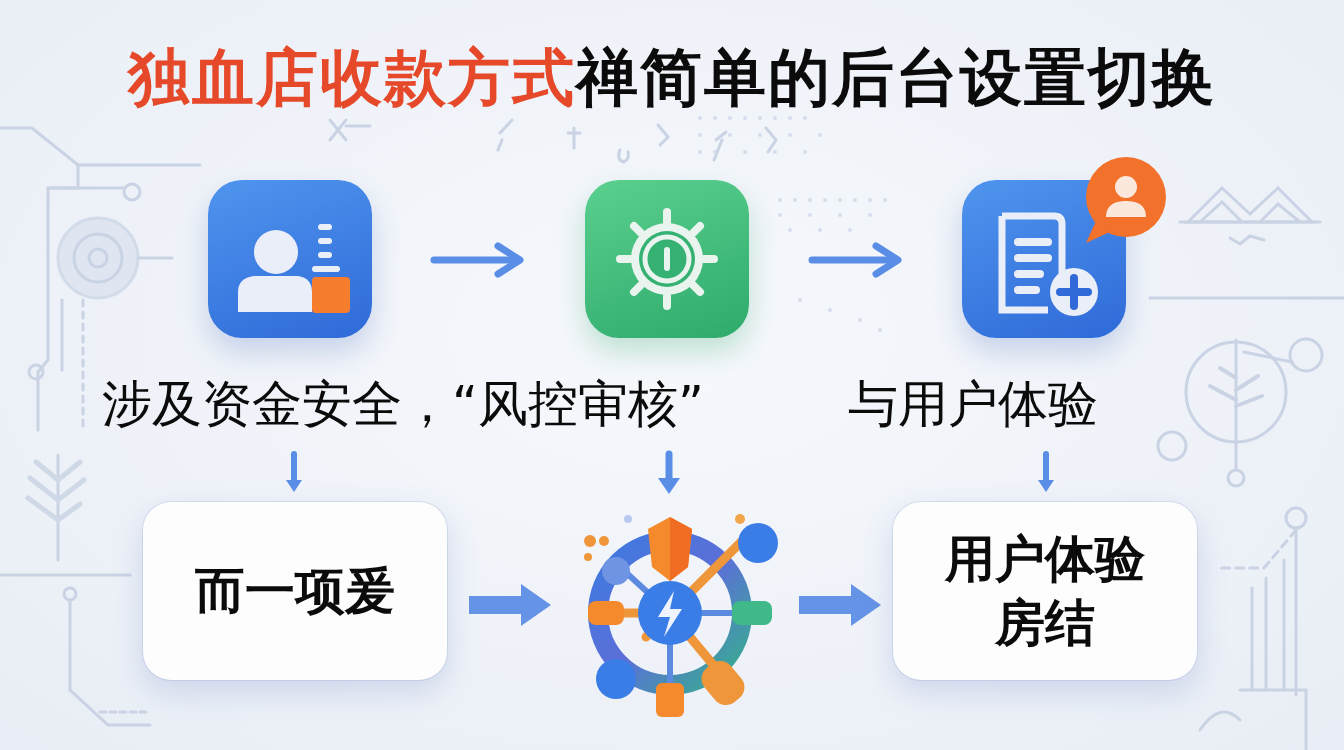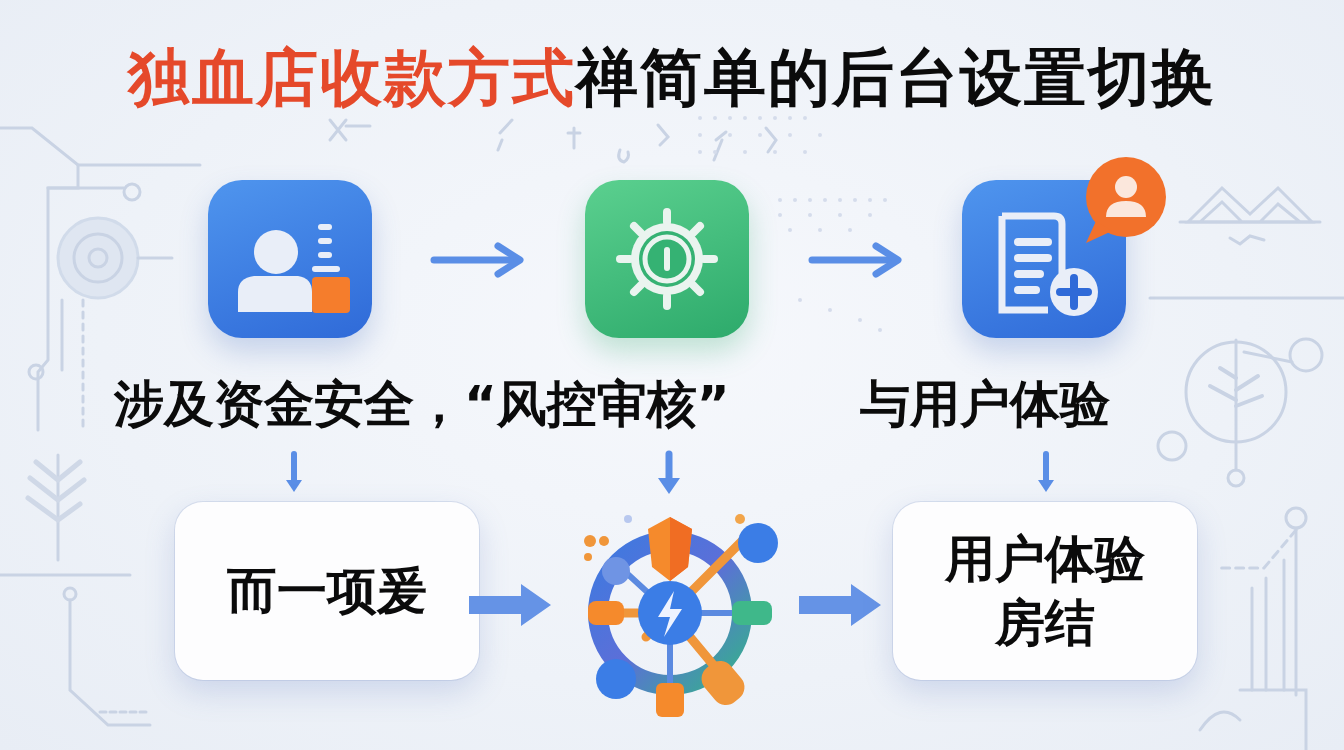--- a/index.html
+++ b/index.html
@@ -19,22 +19,22 @@
   .title .black { color:#0b0b0b; }
   .tile {
     position:absolute; width:164px; height:158px; border-radius:34px;
     box-shadow: 0 14px 28px rgba(70,110,190,0.25);
   }
   .tile svg { position:absolute; left:0; top:0; }
   .tile-blue { background: linear-gradient(160deg, #4f95ee 0%, #2f6ad8 100%); }
   .tile-green { background: linear-gradient(160deg, #5bd08f 0%, #2daa6b 100%); box-shadow:0 14px 28px rgba(50,170,110,0.28); }
   .arrow { position:absolute; }
   .label {
-    position:absolute; font-size:50px; font-weight:bold; color:#0b0b0b;
-    white-space:nowrap; line-height:64px;margin-left:12px;
+    position:absolute; font-size:50px; font-weight:normal; color:#0b0b0b;
+    white-space:nowrap; line-height:64px;
   }
   .card {
     position:absolute; background:#fdfdfe; border-radius:28px;
     box-shadow: 0 12px 30px rgba(90,120,190,0.22), 0 0 0 1px rgba(200,210,230,0.6);
     display:flex; flex-direction:column; align-items:center; justify-content:center;
   }
   .card span { font-size:50px; font-weight:bold; color:#0b0b0b; line-height:64px; white-space:nowrap; }
 </style>
 </head>
 <body>
@@ -204,21 +204,21 @@
 </svg>
 <svg class="arrow" style="left:654px;top:450px;" width="30" height="46">
   <path d="M15 4 L15 30" stroke="#5a8ee6" stroke-width="7" stroke-linecap="round"></path>
   <path d="M4 28 L15 44 L26 28 Z" fill="#5a8ee6"></path>
 </svg>
 <svg class="arrow" style="left:1034px;top:450px;" width="24" height="46">
   <path d="M12 4 L12 32" stroke="#5a8ee6" stroke-width="6" stroke-linecap="round"></path>
   <path d="M4 30 L12 42 L20 30 Z" fill="#5a8ee6"></path>
 </svg>
 
-<div class="card" style="left:143px;top:502px;width:304px;height:178px;margin-left:32px;">
+<div class="card" style="left:143px;top:502px;width:304px;height:178px;">
   <span>而一项爰</span>
 </div>
 
 <svg class="arrow" style="left:465px;top:580px;" width="90" height="50">
   <path d="M4 16 L56 16 L56 4 L86 25 L56 46 L56 34 L4 34 Z" fill="#6593e6"></path>
 </svg>
 
 <svg style="position:absolute;left:560px;top:505px;" width="220" height="215">
   <defs>
     <linearGradient id="ringg" x1="0" y1="0" x2="1" y2="1">

